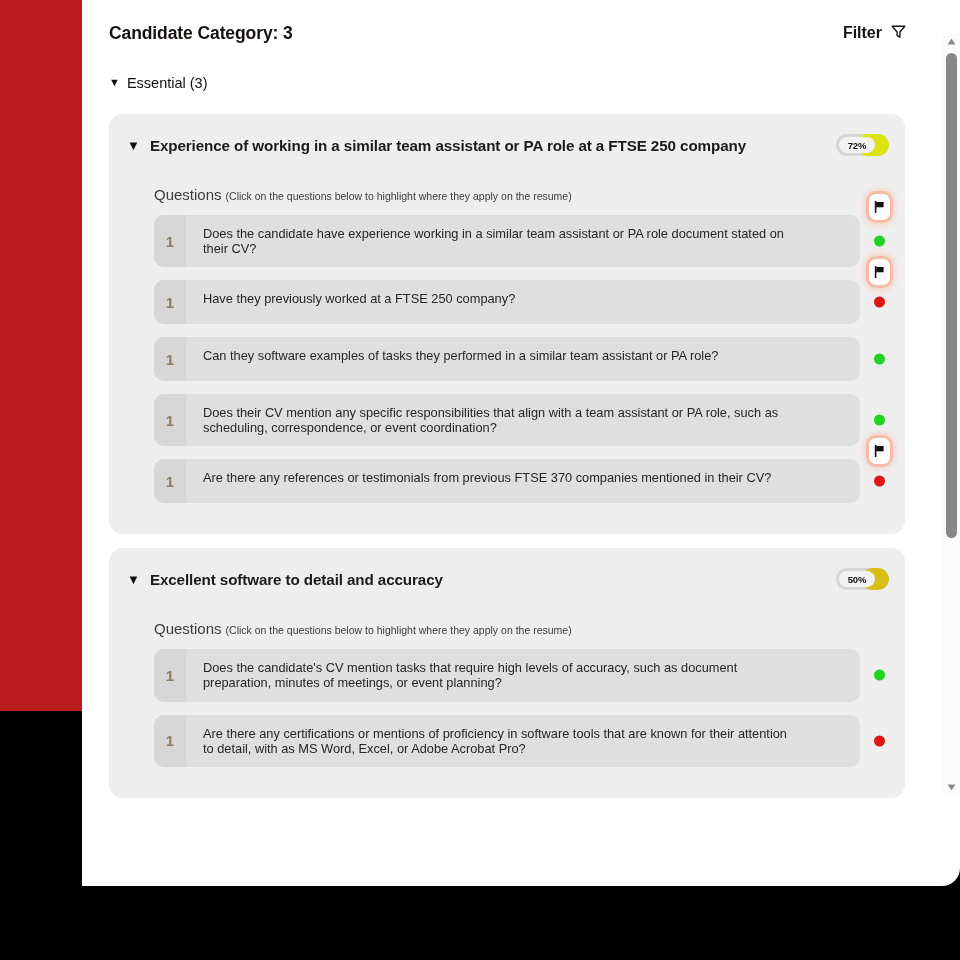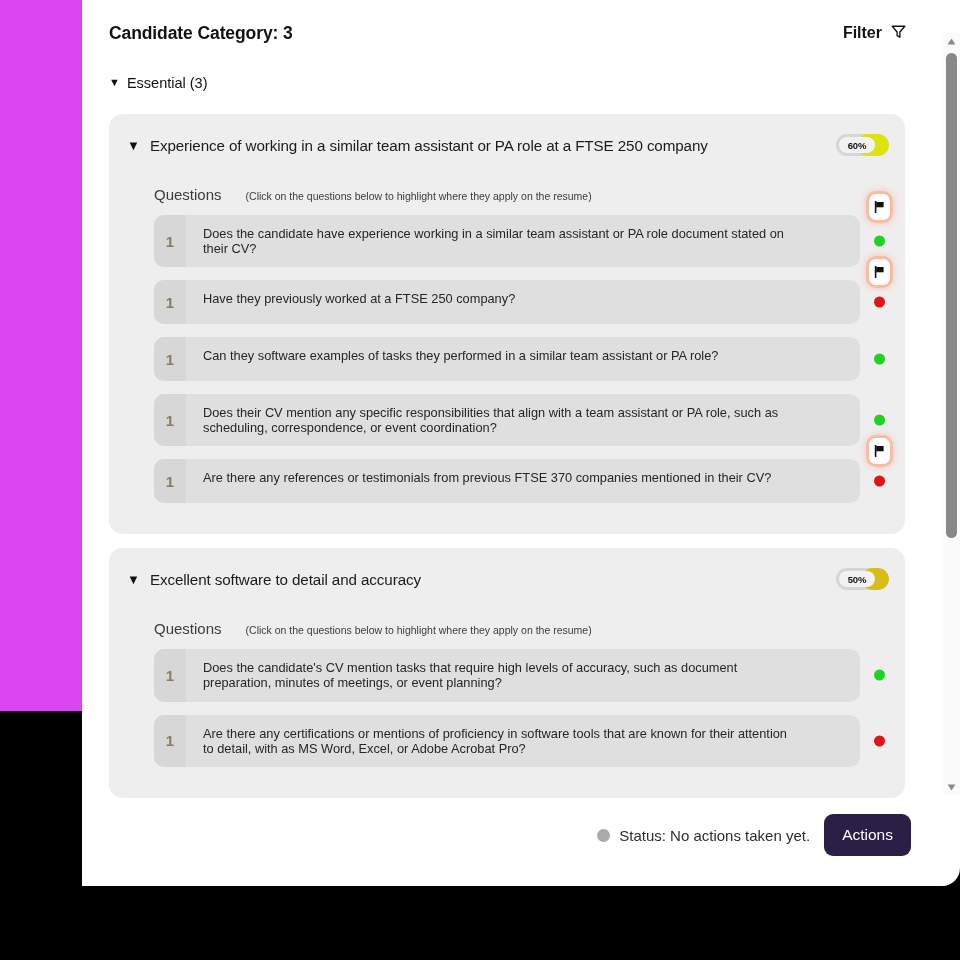--- a/index.html
+++ b/index.html
@@ -10,21 +10,21 @@
     background: #000000;
     font-family: "Liberation Sans", sans-serif;
     overflow: hidden;
   }
 
   
   #stage {
     position: relative;
     width: 960px;
     height: 711px;
-    background: #d946ef;
+    background: #b91c1c;
   }
 
   
   #app-card {
     position: absolute;
     left: 82px;
     top: 0px;
     width: 878px;
     height: 886px;
     background: #ffffff;
@@ -127,21 +127,21 @@
     cursor: pointer;
   }
   .criterion-caret {
     font-size: 13px;
     color: #111111;
     line-height: 1;
   }
   .criterion-title {
     font-size: 15.2px;
     color: #1b1b1b;
-    font-weight: 400;
+    font-weight: 700;
     letter-spacing: -0.1px;
   }
 
   
   .pct-pill {
     position: relative;
     width: 53px;
     height: 22px;
     border-radius: 11px;
     background: #d6d6d6;
@@ -168,21 +168,21 @@
     font-size: 9.5px;
     font-weight: 700;
     color: #14110f;
     letter-spacing: -0.2px;
   }
 
   
   .questions-row {
     display: flex;
     align-items: baseline;
-    gap: 24px;
+    gap: 4px;
     padding: 24px 0 0 45px;
   }
   .questions-label {
     font-size: 15px;
     color: #3c3c3c;
   }
   .questions-hint {
     font-size: 10.5px;
     color: #3c3c3c;
   }
@@ -356,21 +356,21 @@
       <div id="criteria-container">
           <div class="criterion-card">
             <div class="criterion-head">
               <div class="criterion-title-wrap">
                 <span class="criterion-caret">▼</span>
                 <span class="criterion-title">Experience of working in a similar team assistant or PA role at a FTSE 250 company</span>
               </div>
               <div class="pct-pill">
                 <div class="pct-fill" style="width: 32px; background: rgb(221, 227, 15);"></div>
                 <div class="pct-inner">
-                  <span class="pct-text">60%</span>
+                  <span class="pct-text">72%</span>
                 </div>
               </div>
             </div>
             <div class="questions-row">
               <span class="questions-label">Questions</span>
               <span class="questions-hint">(Click on the questions below to highlight where they apply on the resume)</span>
             </div>
             <div class="q-list">
               <div class="q-row">
                 <div class="q-num">1</div>
@@ -444,27 +444,20 @@
                 <div class="q-num">1</div>
                 <div class="q-text">Are there any certifications or mentions of proficiency in software tools that are known for their attention to detail, with as MS Word, Excel, or Adobe Acrobat Pro?</div>
                 <span class="q-dot dot-red"></span>
               </div>
             </div>
           </div>
         </div>
 
     </div>
 
-    <div id="footer">
-      <div id="status-group">
-        <span id="status-dot" style="background: rgb(170, 170, 170);"></span>
-        <span id="status-text">Status: No actions taken yet.</span>
-      </div>
-      <button id="actions-button" style="background: rgb(44, 31, 71);">Actions</button>
-    </div>
 
     <div id="scrollbar">
       <div class="sb-arrow">
         <svg width="9" height="7" viewBox="0 0 9 7">
             <path d="M4.5 0.6 L8.4 6.4 H0.6 Z" fill="#8a8a8a"></path>
           </svg>
       </div>
       <div class="sb-track">
         <div id="sb-thumb"></div>
       </div>

